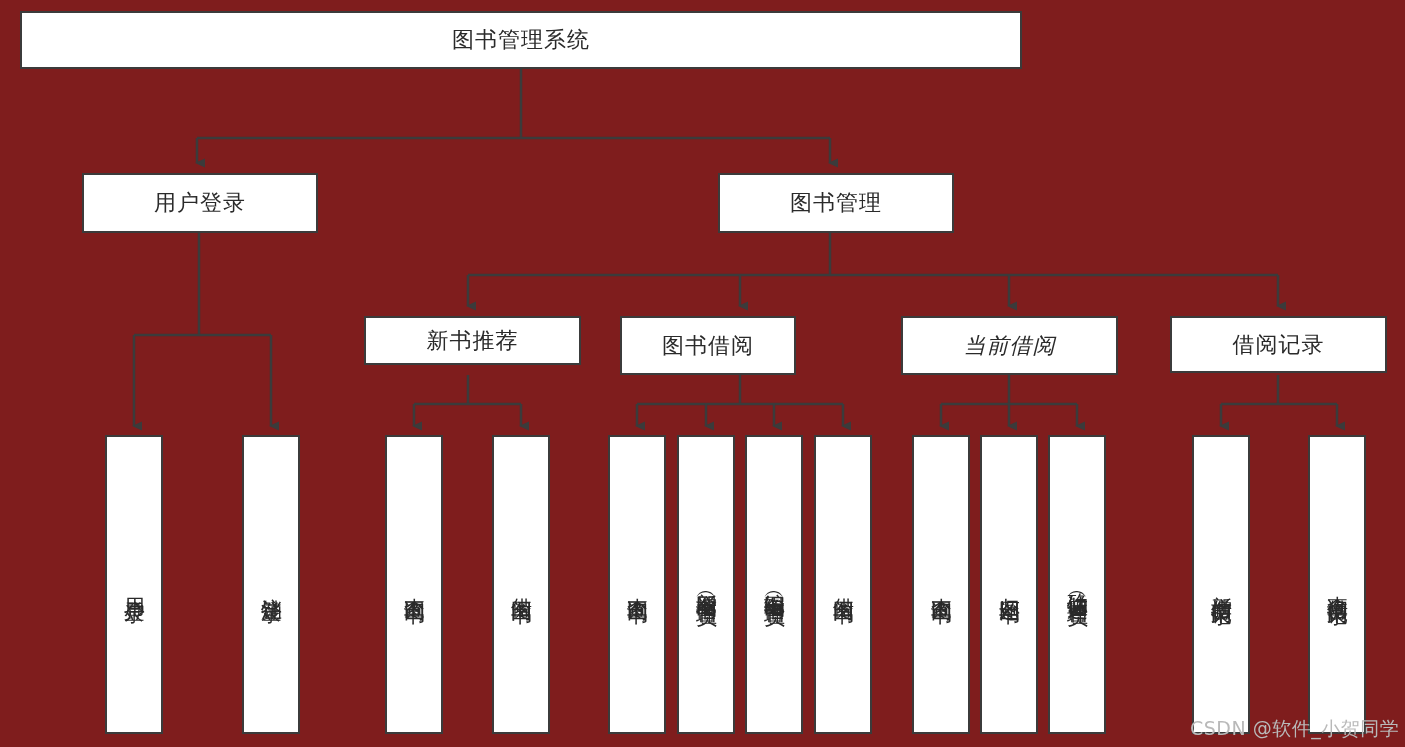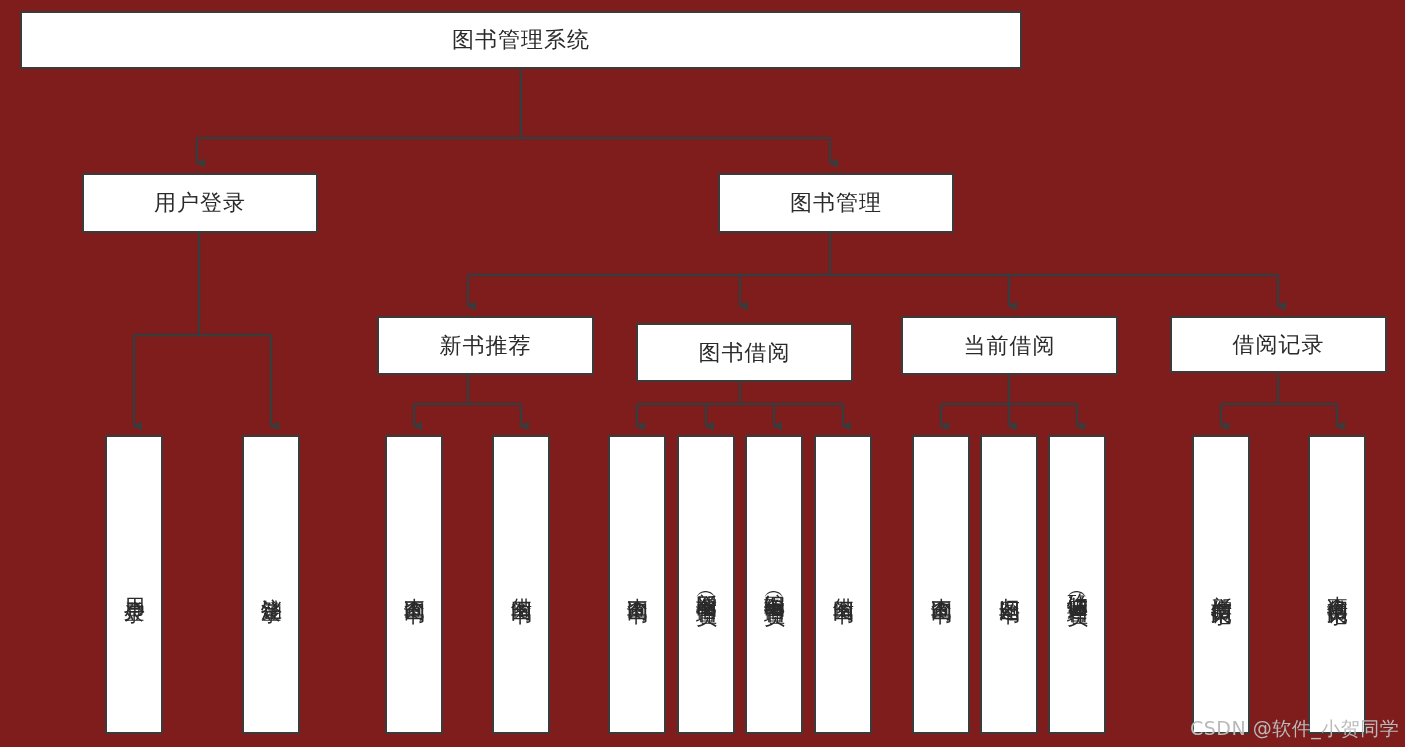--- a/index.html
+++ b/index.html
@@ -125,27 +125,27 @@
     <span>图书管理系统</span>
   </div>
 
   <div class="node h" style="left:82px; top:173px; width:236px; height:60px;">
     <span>用户登录</span>
   </div>
   <div class="node h" style="left:712px; top:173px; width:236px; height:60px;margin-left:6px;">
     <span>图书管理</span>
   </div>
 
-  <div class="node h" style="left:377px; top:316px; width:217px; height:59px;">
+  <div class="node h" style="left:364px; top:316px; width:217px; height:49px;">
     <span>新书推荐</span>
   </div>
-  <div class="node h" style="left:636px; top:316px; width:217px; height:59px;margin-top:7px;">
+  <div class="node h" style="left:620px; top:316px; width:176px; height:59px;">
     <span>图书借阅</span>
   </div>
-  <div class="node h" style="left:901px; top:316px; width:217px; height:59px;">
+  <div class="node h" style="left:901px; top:316px; width:217px; height:59px;font-style:italic;">
     <span>当前借阅</span>
   </div>
   <div class="node h" style="left:1170px; top:316px; width:217px; height:57px;">
     <span>借阅记录</span>
   </div>
 
   <div class="node v" style="left:105px; top:435px; width:58px; height:299px;">
     <span class="vtext">用户登录</span>
   </div>
   <div class="node v" style="left:242px; top:435px; width:58px; height:299px;">

